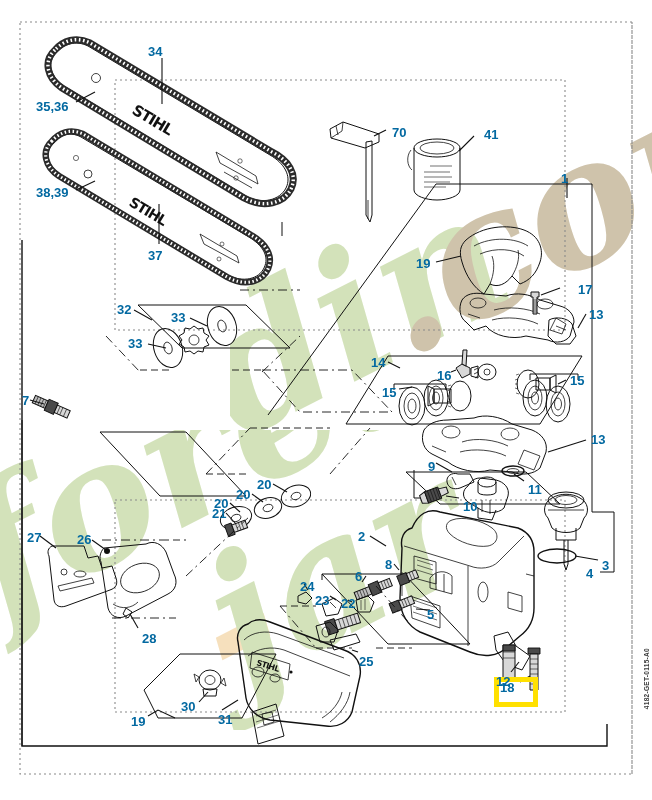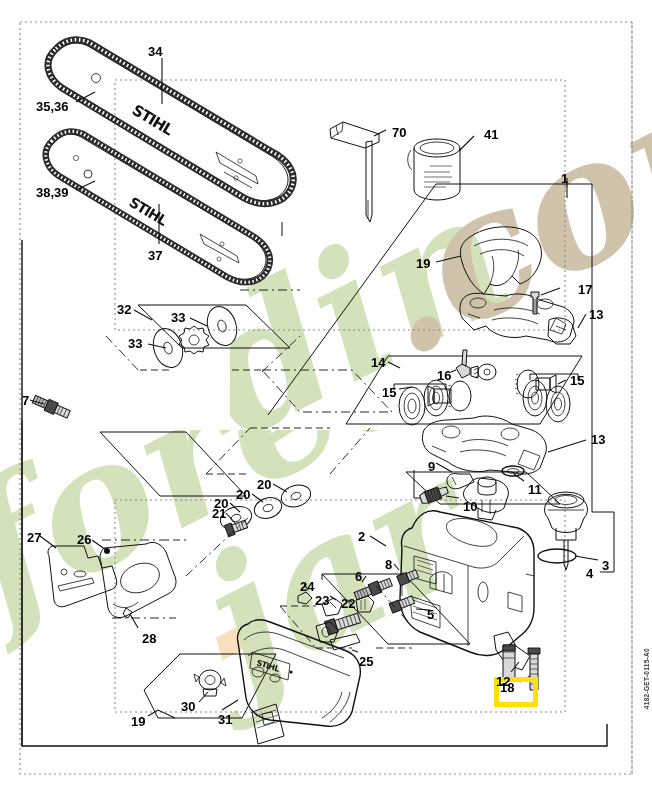--- a/index.html
+++ b/index.html
@@ -2,21 +2,21 @@
 <html><head>
 <meta charset="utf-8">
 <title>Parts Diagram</title>
 <style>
   html,body{margin:0;padding:0;background:#ffffff;}
   body{width:652px;height:800px;overflow:hidden;
        font-family:"Liberation Sans", sans-serif;}
   #stage{position:relative;width:652px;height:800px;background:#fff;}
   #svgroot{position:absolute;left:0;top:0;width:652px;height:800px;}
   .lbl{position:absolute;font-family:"Liberation Sans",sans-serif;
-       font-weight:bold;font-size:13px;color:#000000;line-height:1;
+       font-weight:bold;font-size:13px;color:#0369a1;line-height:1;
        white-space:nowrap;}
   #codeText{position:absolute;right:2px;top:648px;
       font-size:6.5px;font-weight:bold;color:#3a3a3a;
       letter-spacing:.3px;
       writing-mode:vertical-rl;text-orientation:mixed;
       transform:rotate(180deg);transform-origin:center;
       white-space:nowrap;font-family:"Liberation Sans",sans-serif;}
   #hiliteBox{position:absolute;left:494px;top:677px;width:44px;height:30px;
       border:5px solid #FFE000;box-sizing:border-box;background:transparent;}
   .wm{position:absolute;pointer-events:none;user-select:none;

